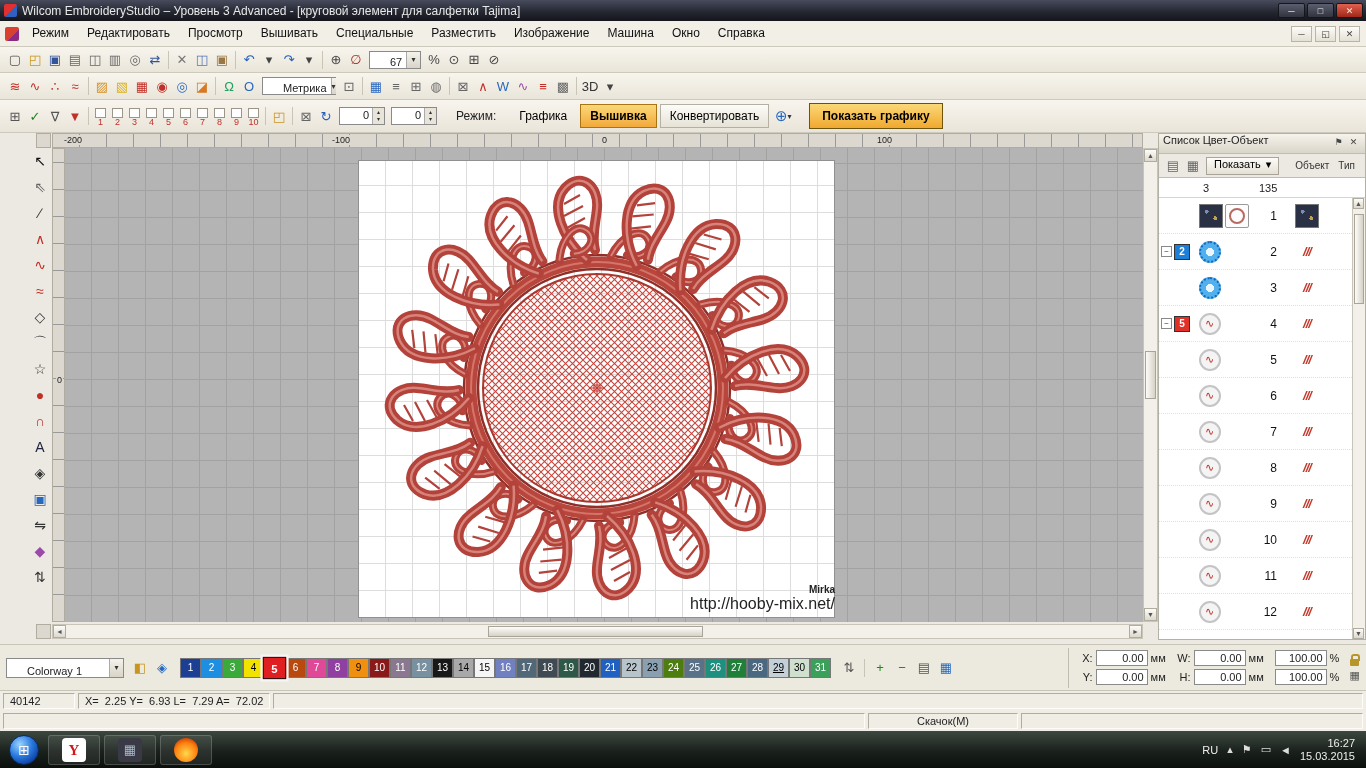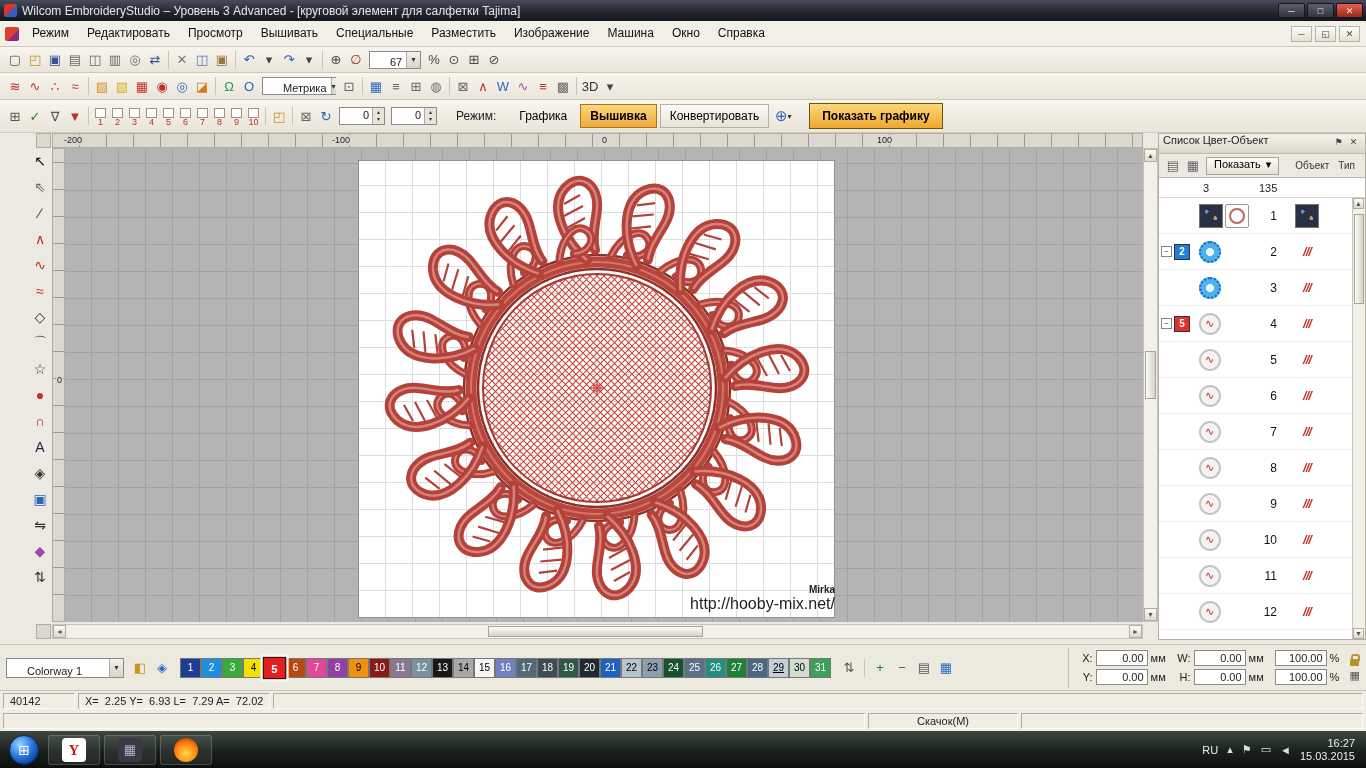--- a/index.html
+++ b/index.html
@@ -573,21 +573,21 @@
         <div class="swatch" style="background: rgb(168, 168, 168); color: rgb(0, 0, 0);">14</div>
         <div class="swatch" style="background: rgb(245, 245, 245); color: rgb(0, 0, 0);">15</div>
         <div class="swatch" style="background: rgb(112, 128, 192); color: rgb(255, 255, 255);">16</div>
         <div class="swatch" style="background: rgb(80, 104, 120); color: rgb(255, 255, 255);">17</div>
         <div class="swatch" style="background: rgb(64, 74, 82); color: rgb(255, 255, 255);">18</div>
         <div class="swatch" style="background: rgb(46, 88, 72); color: rgb(255, 255, 255);">19</div>
         <div class="swatch" style="background: rgb(32, 40, 48); color: rgb(255, 255, 255);">20</div>
         <div class="swatch" style="background: rgb(32, 96, 192); color: rgb(255, 255, 255);">21</div>
         <div class="swatch" style="background: rgb(184, 196, 204); color: rgb(0, 0, 0);">22</div>
         <div class="swatch" style="background: rgb(138, 160, 176); color: rgb(0, 0, 0);">23</div>
-        <div class="swatch" style="background: #14532d; color: rgb(255, 255, 255);">24</div>
+        <div class="swatch" style="background: #4d7c0f; color: rgb(255, 255, 255);">24</div>
         <div class="swatch" style="background: rgb(90, 114, 136); color: rgb(255, 255, 255);">25</div>
         <div class="swatch" style="background: rgb(31, 144, 128); color: rgb(255, 255, 255);">26</div>
         <div class="swatch" style="background: rgb(32, 128, 58); color: rgb(255, 255, 255);">27</div>
         <div class="swatch" style="background: rgb(74, 104, 128); color: rgb(255, 255, 255);">28</div>
         <div class="swatch" style="background: rgb(196, 208, 216); color: rgb(0, 0, 0); text-decoration: underline;">29</div>
         <div class="swatch" style="background: rgb(207, 224, 207); color: rgb(0, 0, 0);">30</div>
         <div class="swatch" style="background: rgb(58, 160, 90); color: rgb(255, 255, 255);">31</div>
       </div>
     <div id="pal-icons" class="icon-row">
         <div class="tbicon" style="color: rgb(85, 85, 85);">⇅</div>

